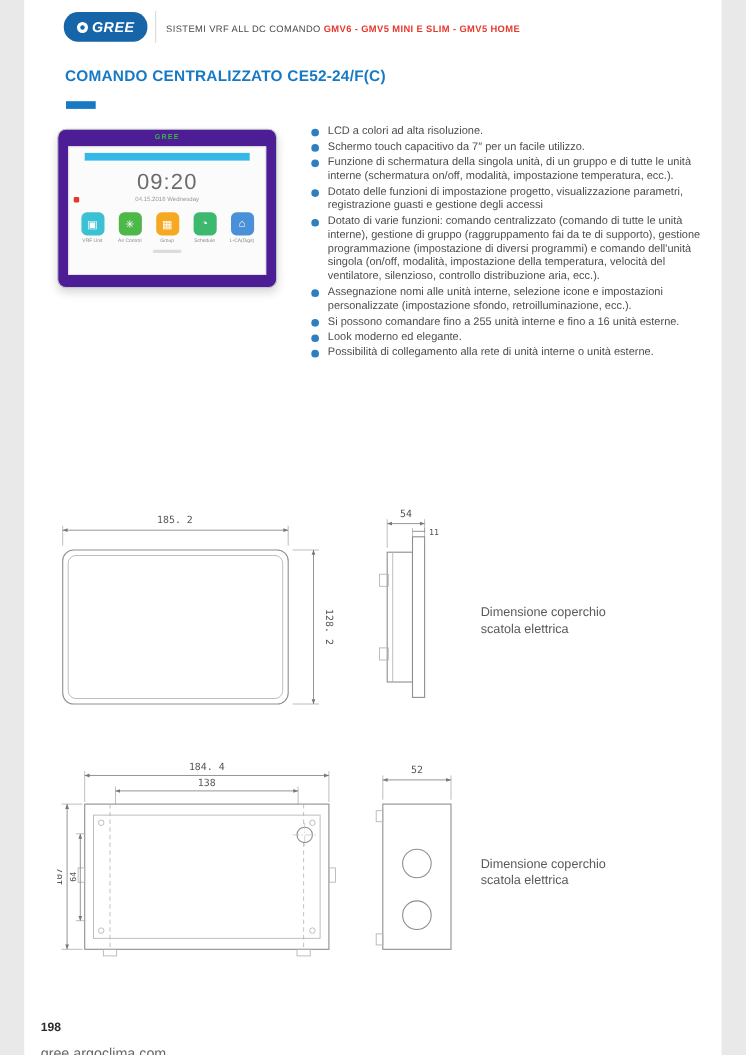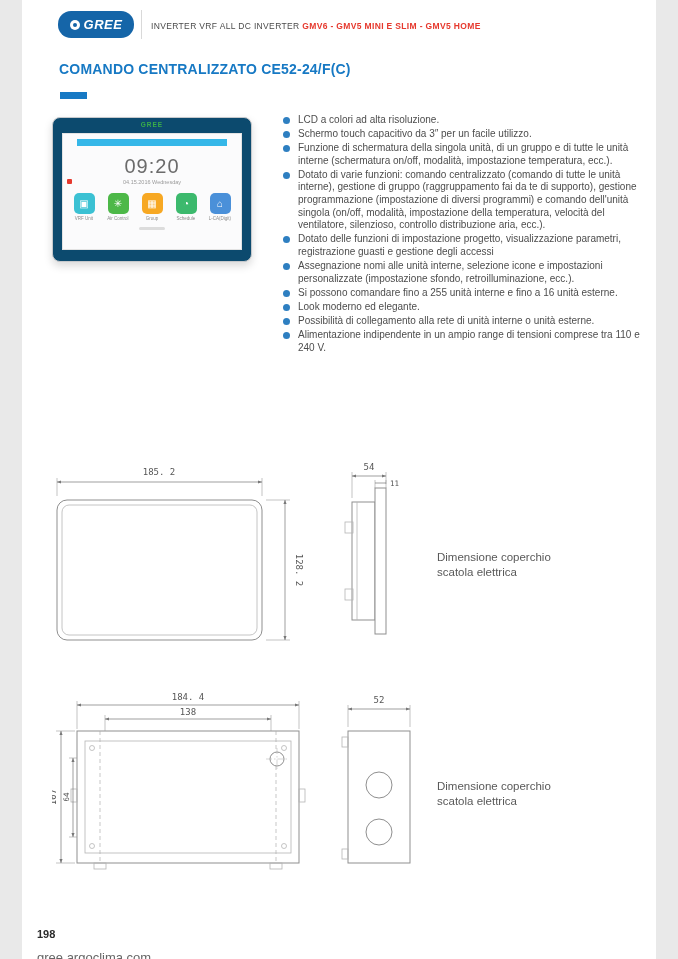--- a/index.html
+++ b/index.html
@@ -17,21 +17,21 @@
   .logo-emblem::after{content:"";position:absolute;left:3px;top:3px;width:4px;height:4px;border-radius:50%;background:#1565a8;}
   .logo-text{color:#fff;font-weight:bold;font-style:italic;font-size:13px;letter-spacing:.5px;}
   .header-divider{position:absolute;left:119px;top:10px;width:1px;height:29px;background:#d9d9d9;}
   .header-line{position:absolute;left:129px;top:21px;font-size:8.5px;letter-spacing:.35px;color:#4a4a4a;white-space:nowrap;}
   .header-line .red{color:#e6392e;font-weight:bold;}
   
   .page-title{position:absolute;left:37px;top:61px;font-size:14px;font-weight:bold;color:#1779c4;letter-spacing:.2px;}
   .title-bar{position:absolute;left:38px;top:92px;width:27px;height:7px;background:#1779c4;}
   
   .device{
-    position:absolute;left:30px;top:117px;width:198px;height:143px;background:#0c4a6e;
+    position:absolute;left:30px;top:117px;width:198px;height:143px;background:#4c1d95;
     border:1.5px solid #c6c9cc;border-radius:8px;box-shadow:0 4px 8px rgba(0,0,0,.15);
   }
   .device-brand{position:absolute;top:3px;left:0;right:0;text-align:center;font-size:6.5px;font-weight:bold;color:#3aae49;letter-spacing:1px;}
   .screen{position:absolute;left:9px;top:15px;right:9px;bottom:11px;background:#fbfbfc;border:1px solid #e3e3e3;}
   .cyan-bar{margin:5px auto 0;width:84%;height:7px;background:#35b7e8;}
   .time{margin-top:9px;text-align:center;font-size:20px;color:#6b6b6b;letter-spacing:1px;}
   .date-row{position:relative;text-align:center;font-size:5.5px;color:#9a9a9a;margin-top:1px;}
   .red-dot{position:absolute;left:4px;top:0;width:5px;height:5px;background:#e6392e;border-radius:1px;}
   .icon-row{display:flex;justify-content:center;gap:8px;margin-top:8px;}
   .dev-icon{width:26px;display:flex;flex-direction:column;align-items:center;}
@@ -67,21 +67,21 @@
 <body>
 
 <div class="page">
 
   <div class="logo">
     <span class="logo-emblem"></span>
     <span class="logo-text">GREE</span>
   </div>
   <div class="header-divider"></div>
   <div class="header-line">
-    <span>INVERTER VRF ALL DC INVERTER </span><span class="red">GMV6 - GMV5 MINI E SLIM - GMV5 HOME</span>
+    <span>SISTEMI VRF ALL DC COMANDO </span><span class="red">GMV6 - GMV5 MINI E SLIM - GMV5 HOME</span>
   </div>
 
   <div class="page-title">COMANDO CENTRALIZZATO CE52-24/F(C)</div>
   <div class="title-bar"></div>
 
   <div class="device">
     <div class="device-brand">GREE</div>
     <div class="screen">
       <div class="cyan-bar"></div>
       <div class="time">09:20</div>
@@ -125,53 +125,49 @@
     </div>
   </div>
 
   <ul class="features">
     <li>
         <span class="dot"></span>
         <span class="txt">LCD a colori ad alta risoluzione.</span>
       </li>
     <li>
         <span class="dot"></span>
-        <span class="txt">Schermo touch capacitivo da 3″ per un facile utilizzo.</span>
+        <span class="txt">Schermo touch capacitivo da 7″ per un facile utilizzo.</span>
       </li>
     <li>
         <span class="dot"></span>
         <span class="txt">Funzione di schermatura della singola unità, di un gruppo e di tutte le unità interne (schermatura on/off, modalità, impostazione temperatura, ecc.).</span>
       </li>
     <li>
         <span class="dot"></span>
+        <span class="txt">Dotato delle funzioni di impostazione progetto, visualizzazione parametri, registrazione guasti e gestione degli accessi</span>
+      </li>
+    <li>
+        <span class="dot"></span>
         <span class="txt">Dotato di varie funzioni: comando centralizzato (comando di tutte le unità interne), gestione di gruppo (raggruppamento fai da te di supporto), gestione programmazione (impostazione di diversi programmi) e comando dell'unità singola (on/off, modalità, impostazione della temperatura, velocità del ventilatore, silenzioso, controllo distribuzione aria, ecc.).</span>
       </li>
     <li>
         <span class="dot"></span>
-        <span class="txt">Dotato delle funzioni di impostazione progetto, visualizzazione parametri, registrazione guasti e gestione degli accessi</span>
-      </li>
-    <li>
-        <span class="dot"></span>
         <span class="txt">Assegnazione nomi alle unità interne, selezione icone e impostazioni personalizzate (impostazione sfondo, retroilluminazione, ecc.).</span>
       </li>
     <li>
         <span class="dot"></span>
         <span class="txt">Si possono comandare fino a 255 unità interne e fino a 16 unità esterne.</span>
       </li>
     <li>
         <span class="dot"></span>
         <span class="txt">Look moderno ed elegante.</span>
       </li>
     <li>
         <span class="dot"></span>
         <span class="txt">Possibilità di collegamento alla rete di unità interne o unità esterne.</span>
-      </li>
-    <li>
-        <span class="dot"></span>
-        <span class="txt">Alimentazione indipendente in un ampio range di tensioni comprese tra 110 e 240 V.</span>
       </li>
   </ul>
 
   <svg class="tech-svg svg1" width="395" height="205" viewBox="0 0 395 205">
     <defs>
       <marker id="arw1" viewBox="0 0 10 10" refX="9" refY="5" markerWidth="7" markerHeight="7" orient="auto-start-reverse">
         <path d="M0,1.5 L9,5 L0,8.5 z" fill="#777"></path>
       </marker>
     </defs>
 

